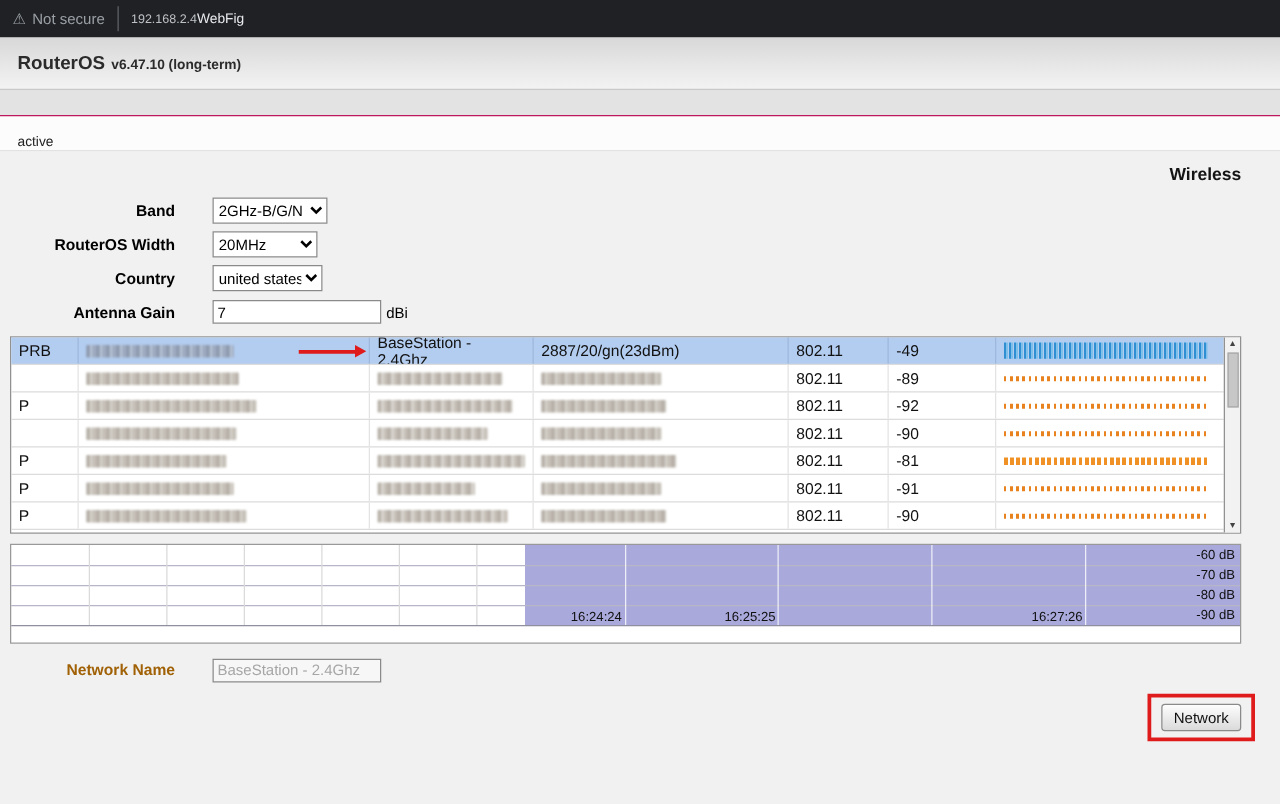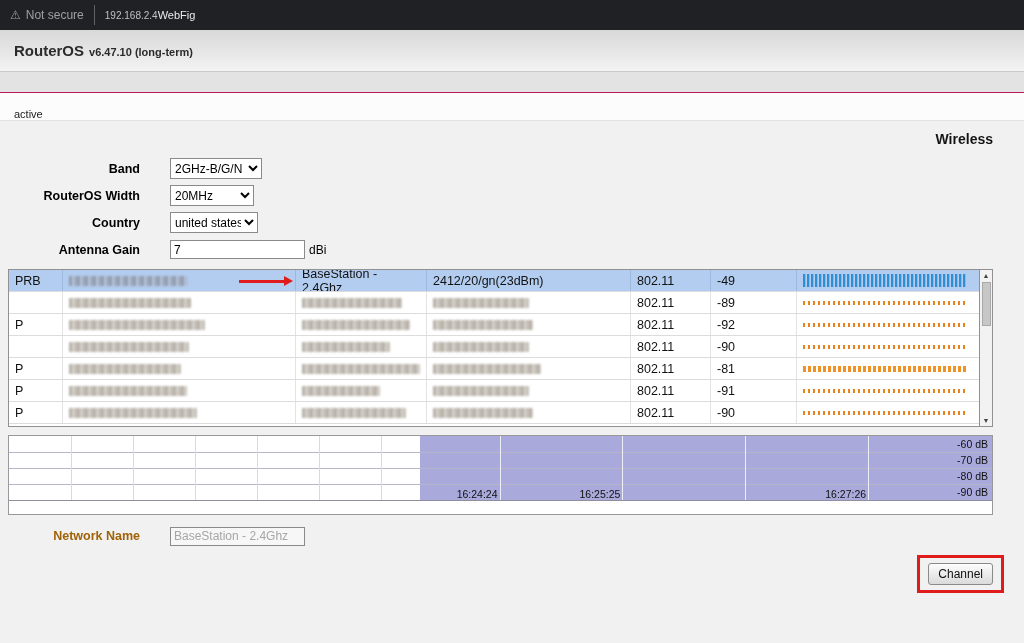--- a/index.html
+++ b/index.html
@@ -152,21 +152,21 @@
           <div class="redact" style="width:118px"></div>
           <div class="anno-arrow">
               <i class="shaft"></i>
               <i class="head"></i>
             </div>
         </div>
         <div class="scell">
             <span>BaseStation - 2.4Ghz</span>
           </div>
         <div class="scell">
-            <span>2412/20/gn(23dBm)</span>
+            <span>2887/20/gn(23dBm)</span>
           </div>
         <div class="scell">
             <span>802.11</span>
           </div>
         <div class="scell">
             <span>-49</span>
           </div>
         <div class="scell">
             <div class="bar blue"></div>
           </div>
@@ -354,17 +354,17 @@
   <div class="form-row net-row">
     <div class="flabel glabel">Network Name</div>
     <div class="fctrl">
       <input type="text" class="dis-input" disabled="" value="BaseStation - 2.4Ghz" style="">
     </div>
   </div>
 
 
   <div class="connect-row">
     <span class="connect-rel">
-      <button class="connect">Channel</button>
+      <button class="connect">Network</button>
       <span class="redbox anno-connect"></span>
     </span>
   </div>
 </div>
 
 </body></html>

